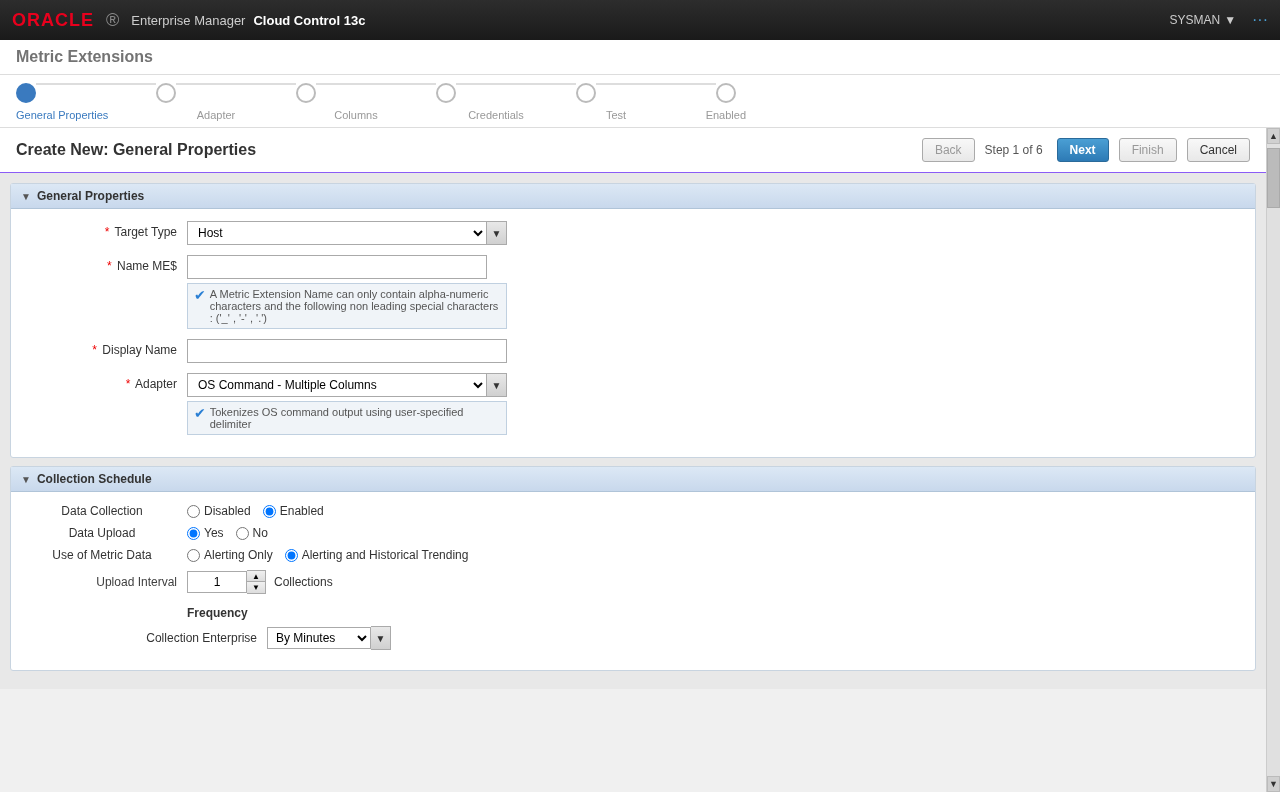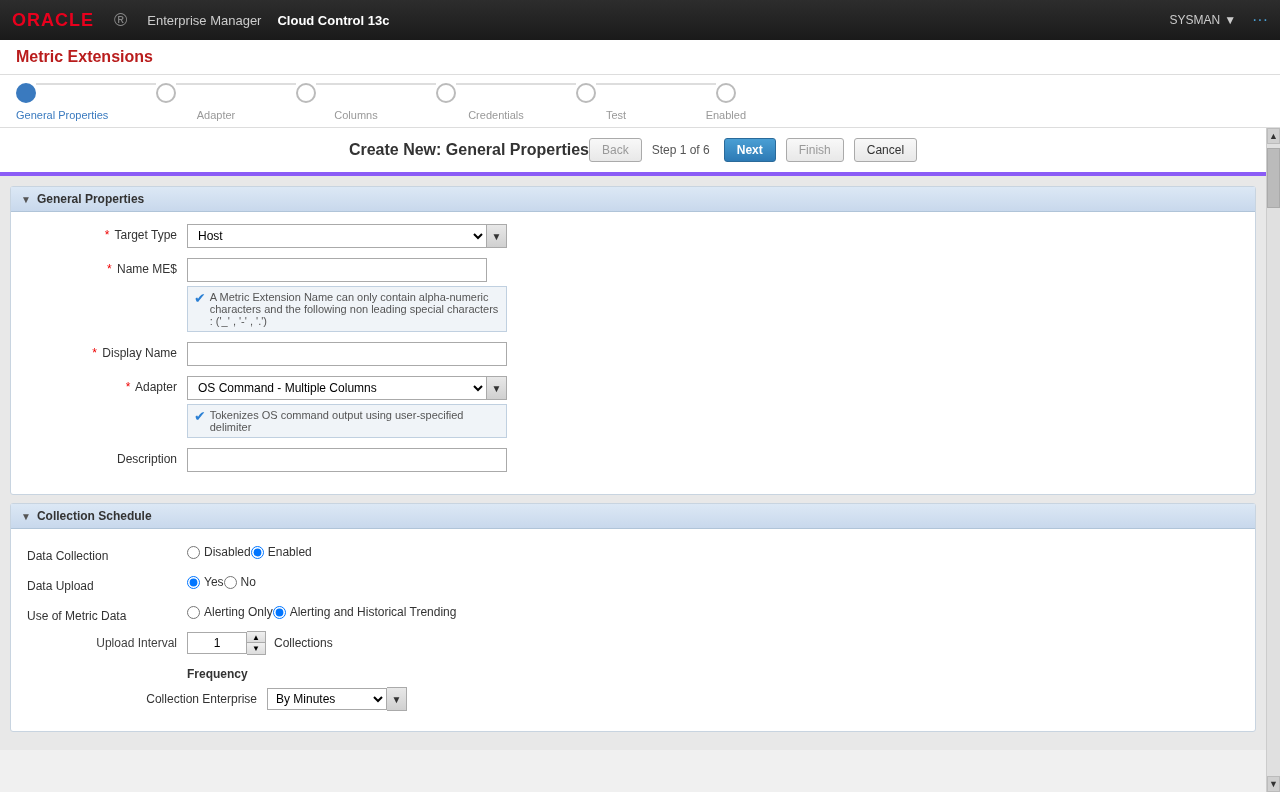--- a/index.html
+++ b/index.html
@@ -11,21 +11,21 @@
       background: linear-gradient(to bottom, #2d2d2d, #1a1a1a);
       display: flex;
       align-items: center;
       justify-content: space-between;
       padding: 6px 12px;
       height: 40px;
     }
     .oracle-logo {
       display: flex;
       align-items: center;
-      gap: 16px;
+      gap: 8px;
       text-align: center;
     }
     .oracle-text {
       color: #e8001d;
       font-weight: bold;
       font-size: 18px;
       letter-spacing: 1px;
     }
     .em-text {
       color: #ccc;
@@ -57,21 +57,21 @@
 
     
     .page-title-bar {
       background: #fff;
       padding: 8px 16px;
       border-bottom: 1px solid #ddd;
     }
     .page-title {
       font-size: 16px;
       font-weight: bold;
-      color: #b91c1c;
+      color: #737373;
     }
 
     
     .wizard-steps {
       background: #fff;
       padding: 8px 16px 0 16px;
       border-bottom: 1px solid #ddd;
     }
     .steps-container {
       display: flex;
@@ -116,22 +116,22 @@
       background: #ddd;
       margin-bottom: 18px;
     }
 
     
     .section-header {
       background: #fff;
       padding: 10px 16px;
       display: flex;
       align-items: center;
-      justify-content: center;
-      border-bottom: 4px solid #8b5cf6;
+      justify-content: space-between;
+      border-bottom: 1px solid #8b5cf6;
     }
     .section-title {
       font-size: 16px;
       font-weight: bold;
       color: #333;
     }
     .header-buttons {
       display: flex;
       align-items: center;
       gap: 10px;
@@ -285,30 +285,30 @@
     }
 
     
     .radio-row {
       display: flex;
       align-items: center;
       margin-bottom: 8px;
     }
     .radio-label {
       width: 160px;
-      text-align: left;
+      text-align: center;
       padding-right: 10px;
       font-size: 12px;
       color: #333;
       flex-shrink: 0;
-      margin-top: 8px;
     }
     .radio-group {
       display: flex;
       align-items: flex-end;
+      gap: 12px;
     }
     .radio-option {
       display: flex;
       align-items: center;
       gap: 4px;
       font-size: 12px;
     }
     .upload-interval-row {
       display: flex;
       align-items: center;
@@ -383,21 +383,21 @@
       padding-right: 10px;
       font-size: 12px;
       color: #333;
       flex-shrink: 0;
     }
     .freq-select-wrap {
       display: flex;
       align-items: center;
     }
     .freq-select {
-      width: 120px;
+      width: 104px;
       height: 22px;
       padding: 0 4px;
       border: 1px solid #aaa;
       font-size: 12px;
       background: #fff;
     }
 
     
     .page-wrapper {
       height: 792px;
@@ -583,28 +583,20 @@
                   </select>
                   <div class="dropdown-btn">▼</div>
                 </div>
                 <div class="hint-box">
                   <span class="check-icon">✔</span>
                   <span>Tokenizes OS command output using user-specified delimiter</span>
                 </div>
               </div>
             </div>
 
-            <div class="form-row">
-              <div class="form-label">
-                <span>Description</span>
-              </div>
-              <div class="form-control">
-                <input type="text" class="form-input-full" style="">
-              </div>
-            </div>
 
           </div>
         </div>
 
         <div class="panel">
           <div class="panel-header">
             <span class="triangle-icon">▼</span>
             <span>Collection Schedule</span>
           </div>
           <div class="panel-body">

